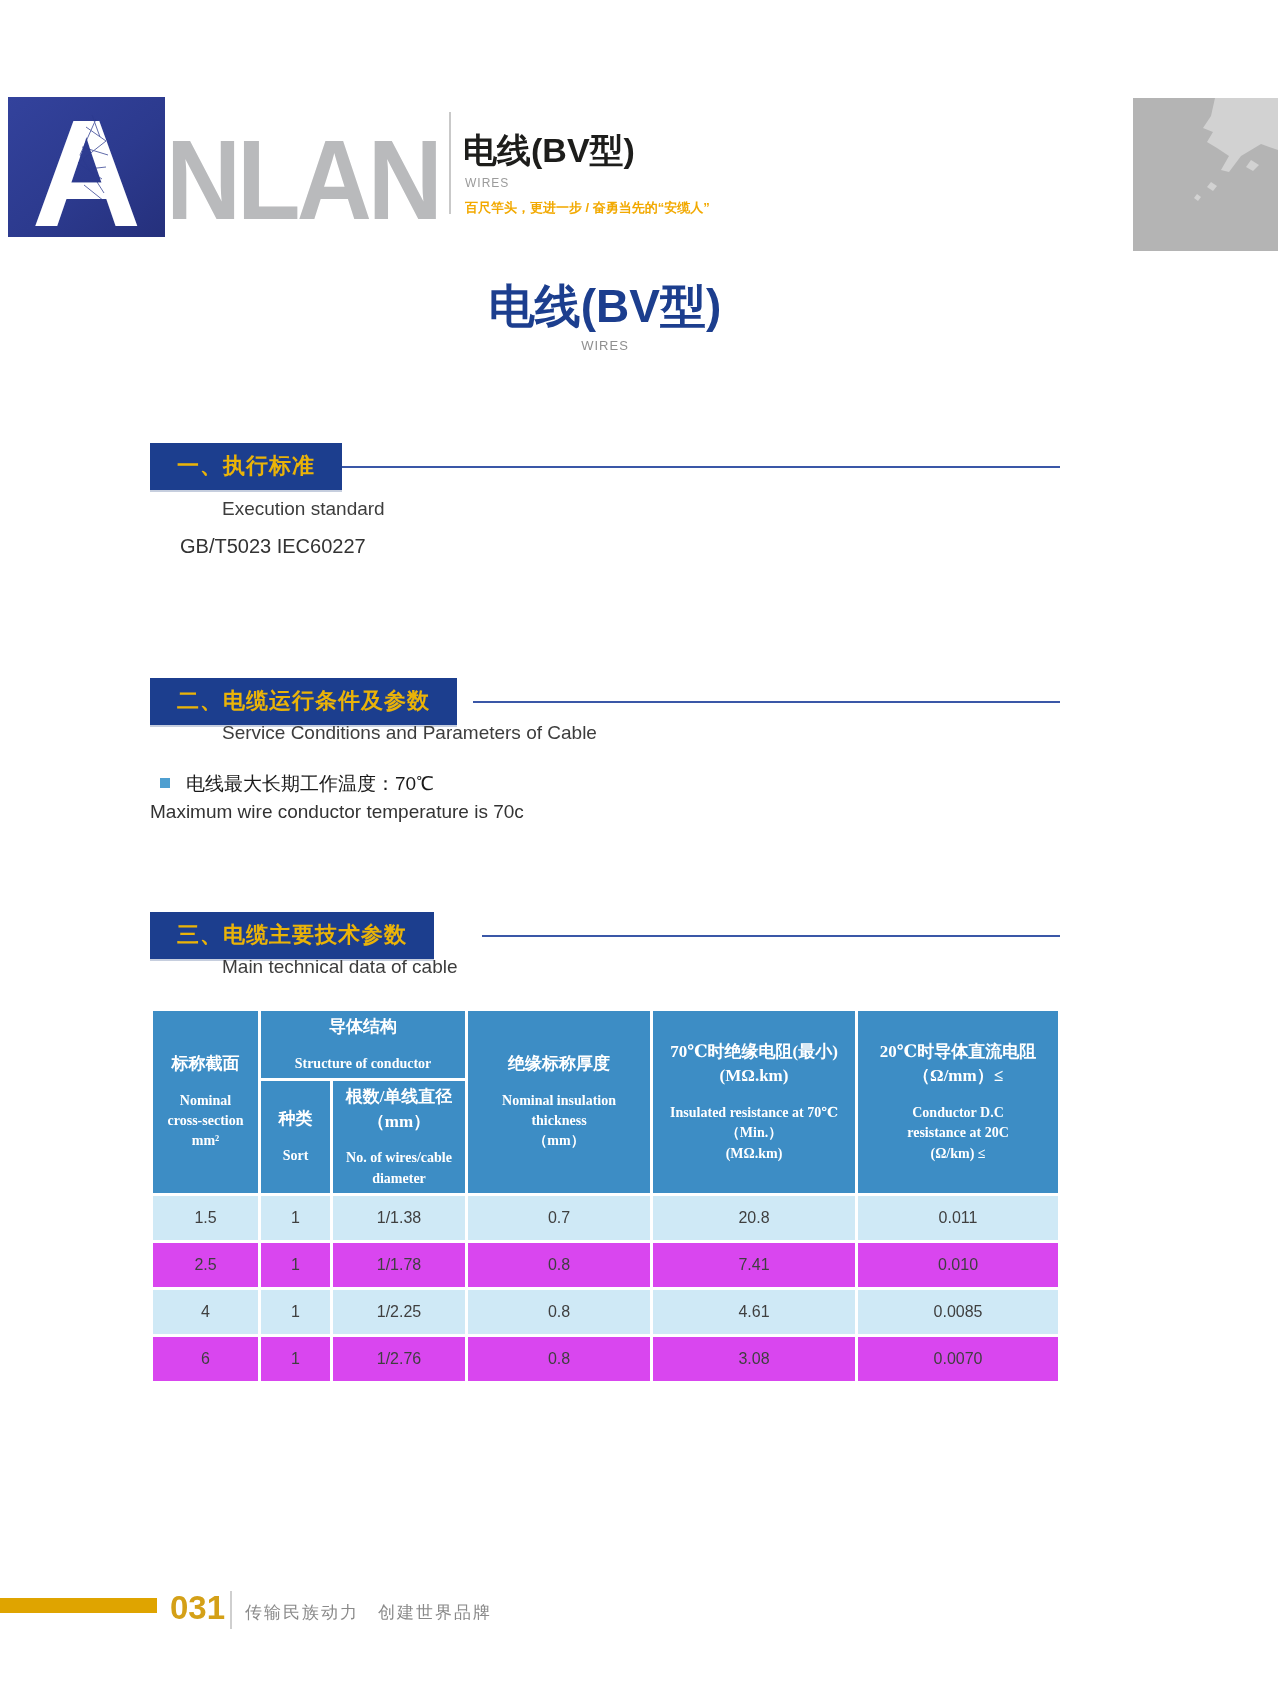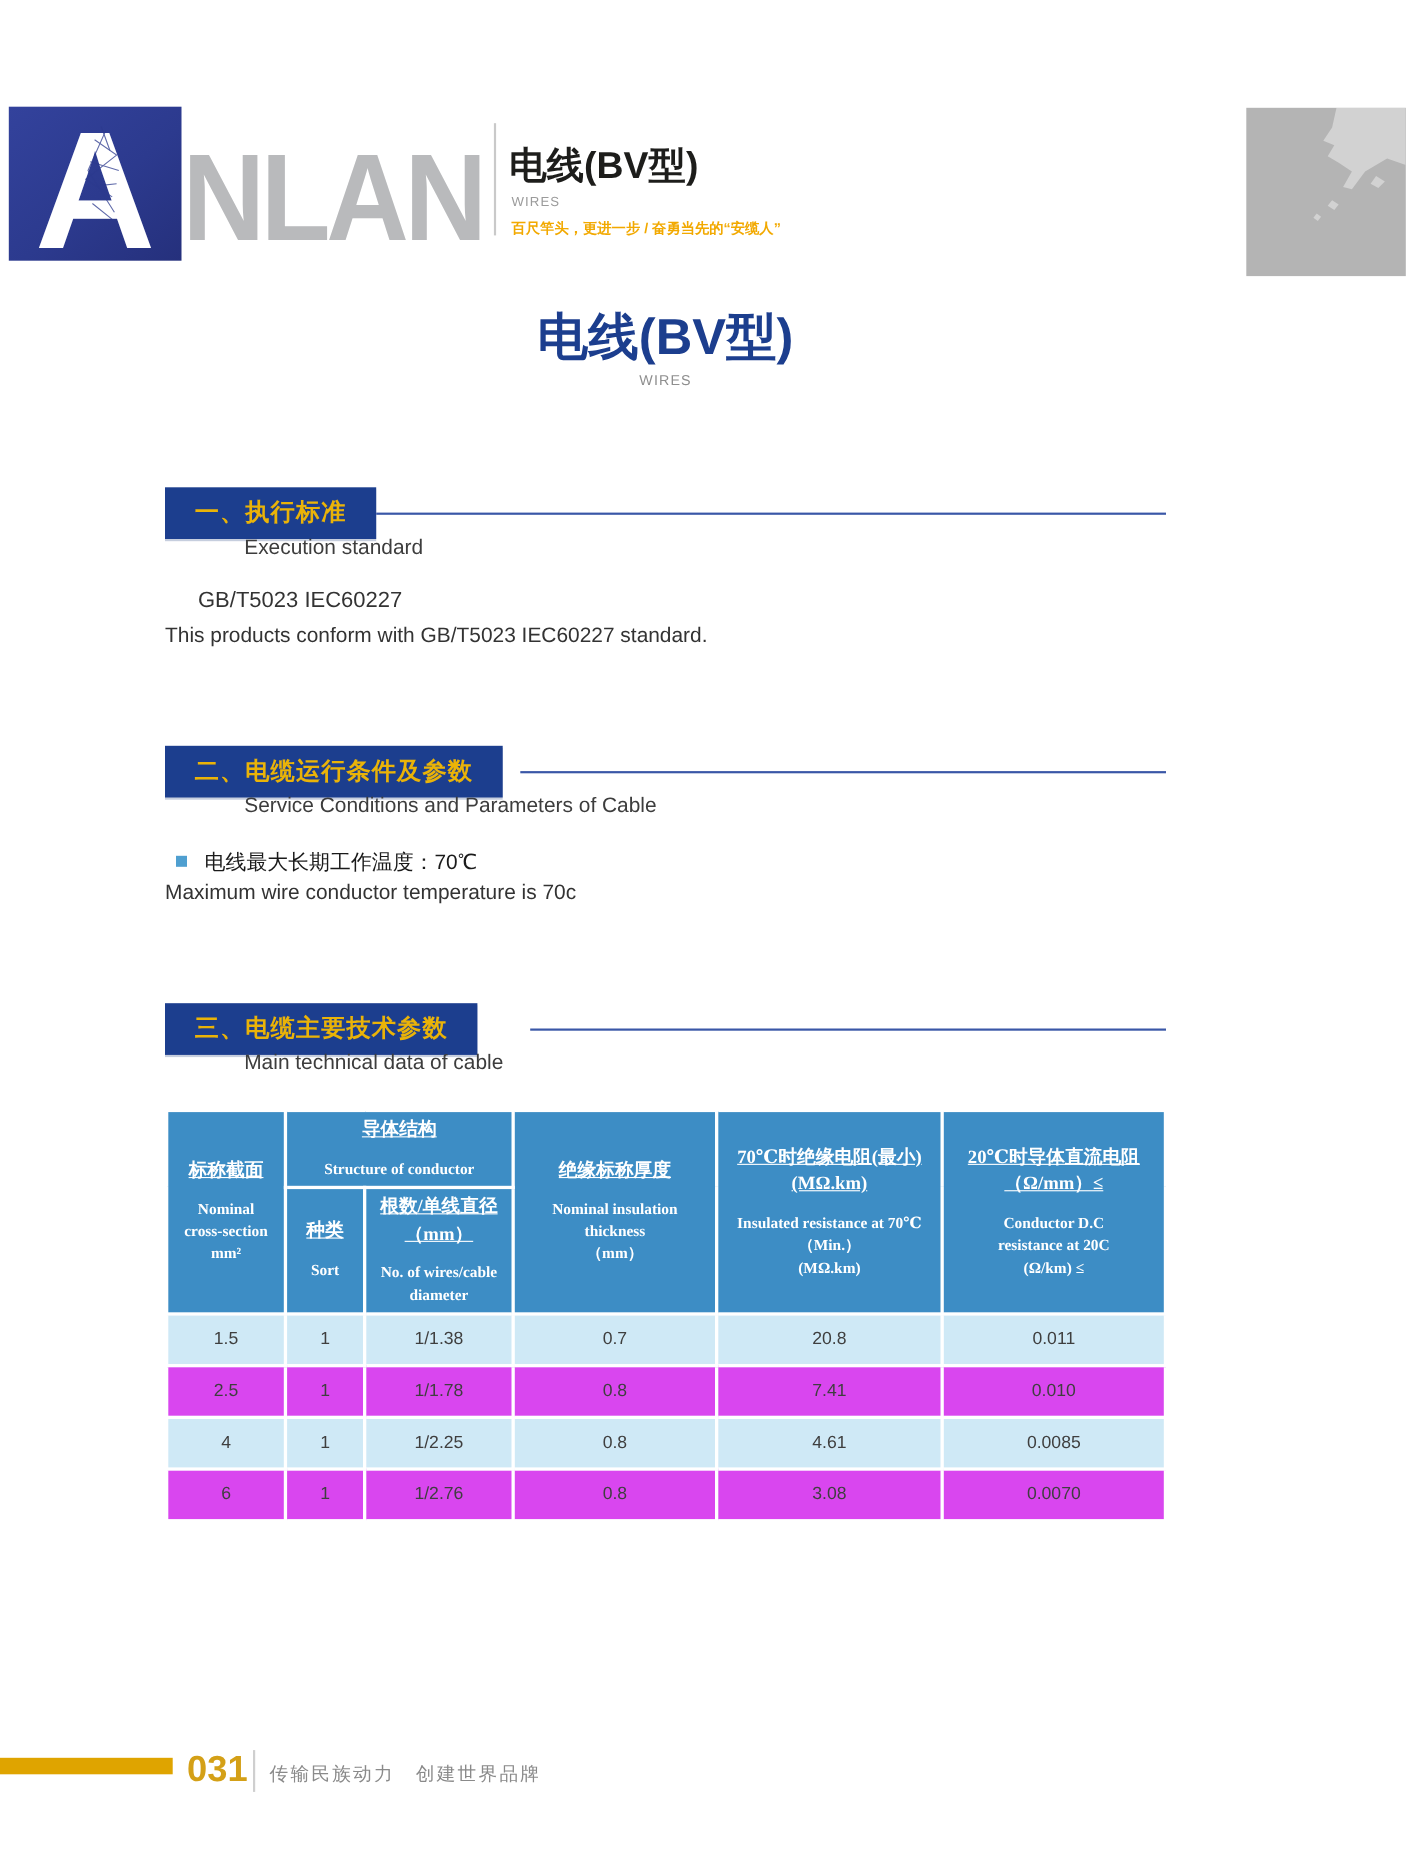--- a/index.html
+++ b/index.html
@@ -47,21 +47,21 @@
   .sec-line { flex:1; height:2px; background:#3a57a7; }
   .sec-sub { position:absolute; left:222px; font-size:19px; color:#3d3d3d; }
   .body-line { position:absolute; font-size:19px; color:#333333; }
   .bullet-sq { position:absolute; width:10px; height:10px; background:#4f9fd0; }
 
   
   .tech-table { position:absolute; left:150px; top:1008px; border-collapse:collapse; table-layout:fixed; width:908px; }
   .tech-table th, .tech-table td { border:3px solid #ffffff; text-align:center; vertical-align:middle; }
   .tech-table th { background:#3d8dc5; color:#ffffff; padding:4px 4px; }
   .h-cn { display:block; white-space:pre-line; font-size:17px; font-weight:bold; line-height:1.45;
-          font-family:"Liberation Serif","DejaVu Serif",serif;text-decoration:underline; }
+          font-family:"Liberation Serif","DejaVu Serif",serif; }
   .h-en { display:block; white-space:pre-line; font-size:14px; font-weight:bold; line-height:1.45;
           font-family:"Liberation Serif","DejaVu Serif",serif;margin-top:14px; }
   .tech-table thead tr.group-row th { height:48px; }
   .tech-table thead tr.sub-row th { height:84px; }
   .tech-table td { height:42px; font-size:16px; color:#3f3f3f; }
   .row-blue td { background:#cfe9f6; }
   .row-green td { background:#d946ef; }
 
   
   .footer-bar { position:absolute; left:0; top:1598px; width:157px; height:15px; background:#dfa400; }
@@ -101,23 +101,22 @@
     </svg>
   </div>
 
   <div class="main-title">电线(BV型)</div>
   <div class="main-title-en">WIRES</div>
 
   <div class="sec-row" style="top:443px;">
     <div class="sec-box">一、执行标准</div>
     <div class="sec-line"></div>
   </div>
-  <div class="sec-sub" style="top:488px;text-align:center;">Execution standard</div>
+  <div class="sec-sub" style="top:498px;text-align:center;">Execution standard</div>
   <div class="body-line" style="left:180px; top:535px; font-size:20px;">GB/T5023  IEC60227</div>
-  <div class="body-line" style="left:150px; top:568px;">This products conform with GB/T5023  IEC60227 standard.</div>
 
   <div class="sec-row" style="top:678px;gap:16px;">
     <div class="sec-box">二、电缆运行条件及参数</div>
     <div class="sec-line"></div>
   </div>
   <div class="sec-sub" style="top:722px;">Service Conditions and Parameters of Cable</div>
   <div class="bullet-sq" style="left:160px; top:778px;"></div>
   <div class="body-line" style="left:186px; top:771px; color:#1a1a1a;">电线最大长期工作温度：70℃</div>
   <div class="body-line" style="left:150px; top:801px;">Maximum wire conductor temperature is 70c</div>
 

